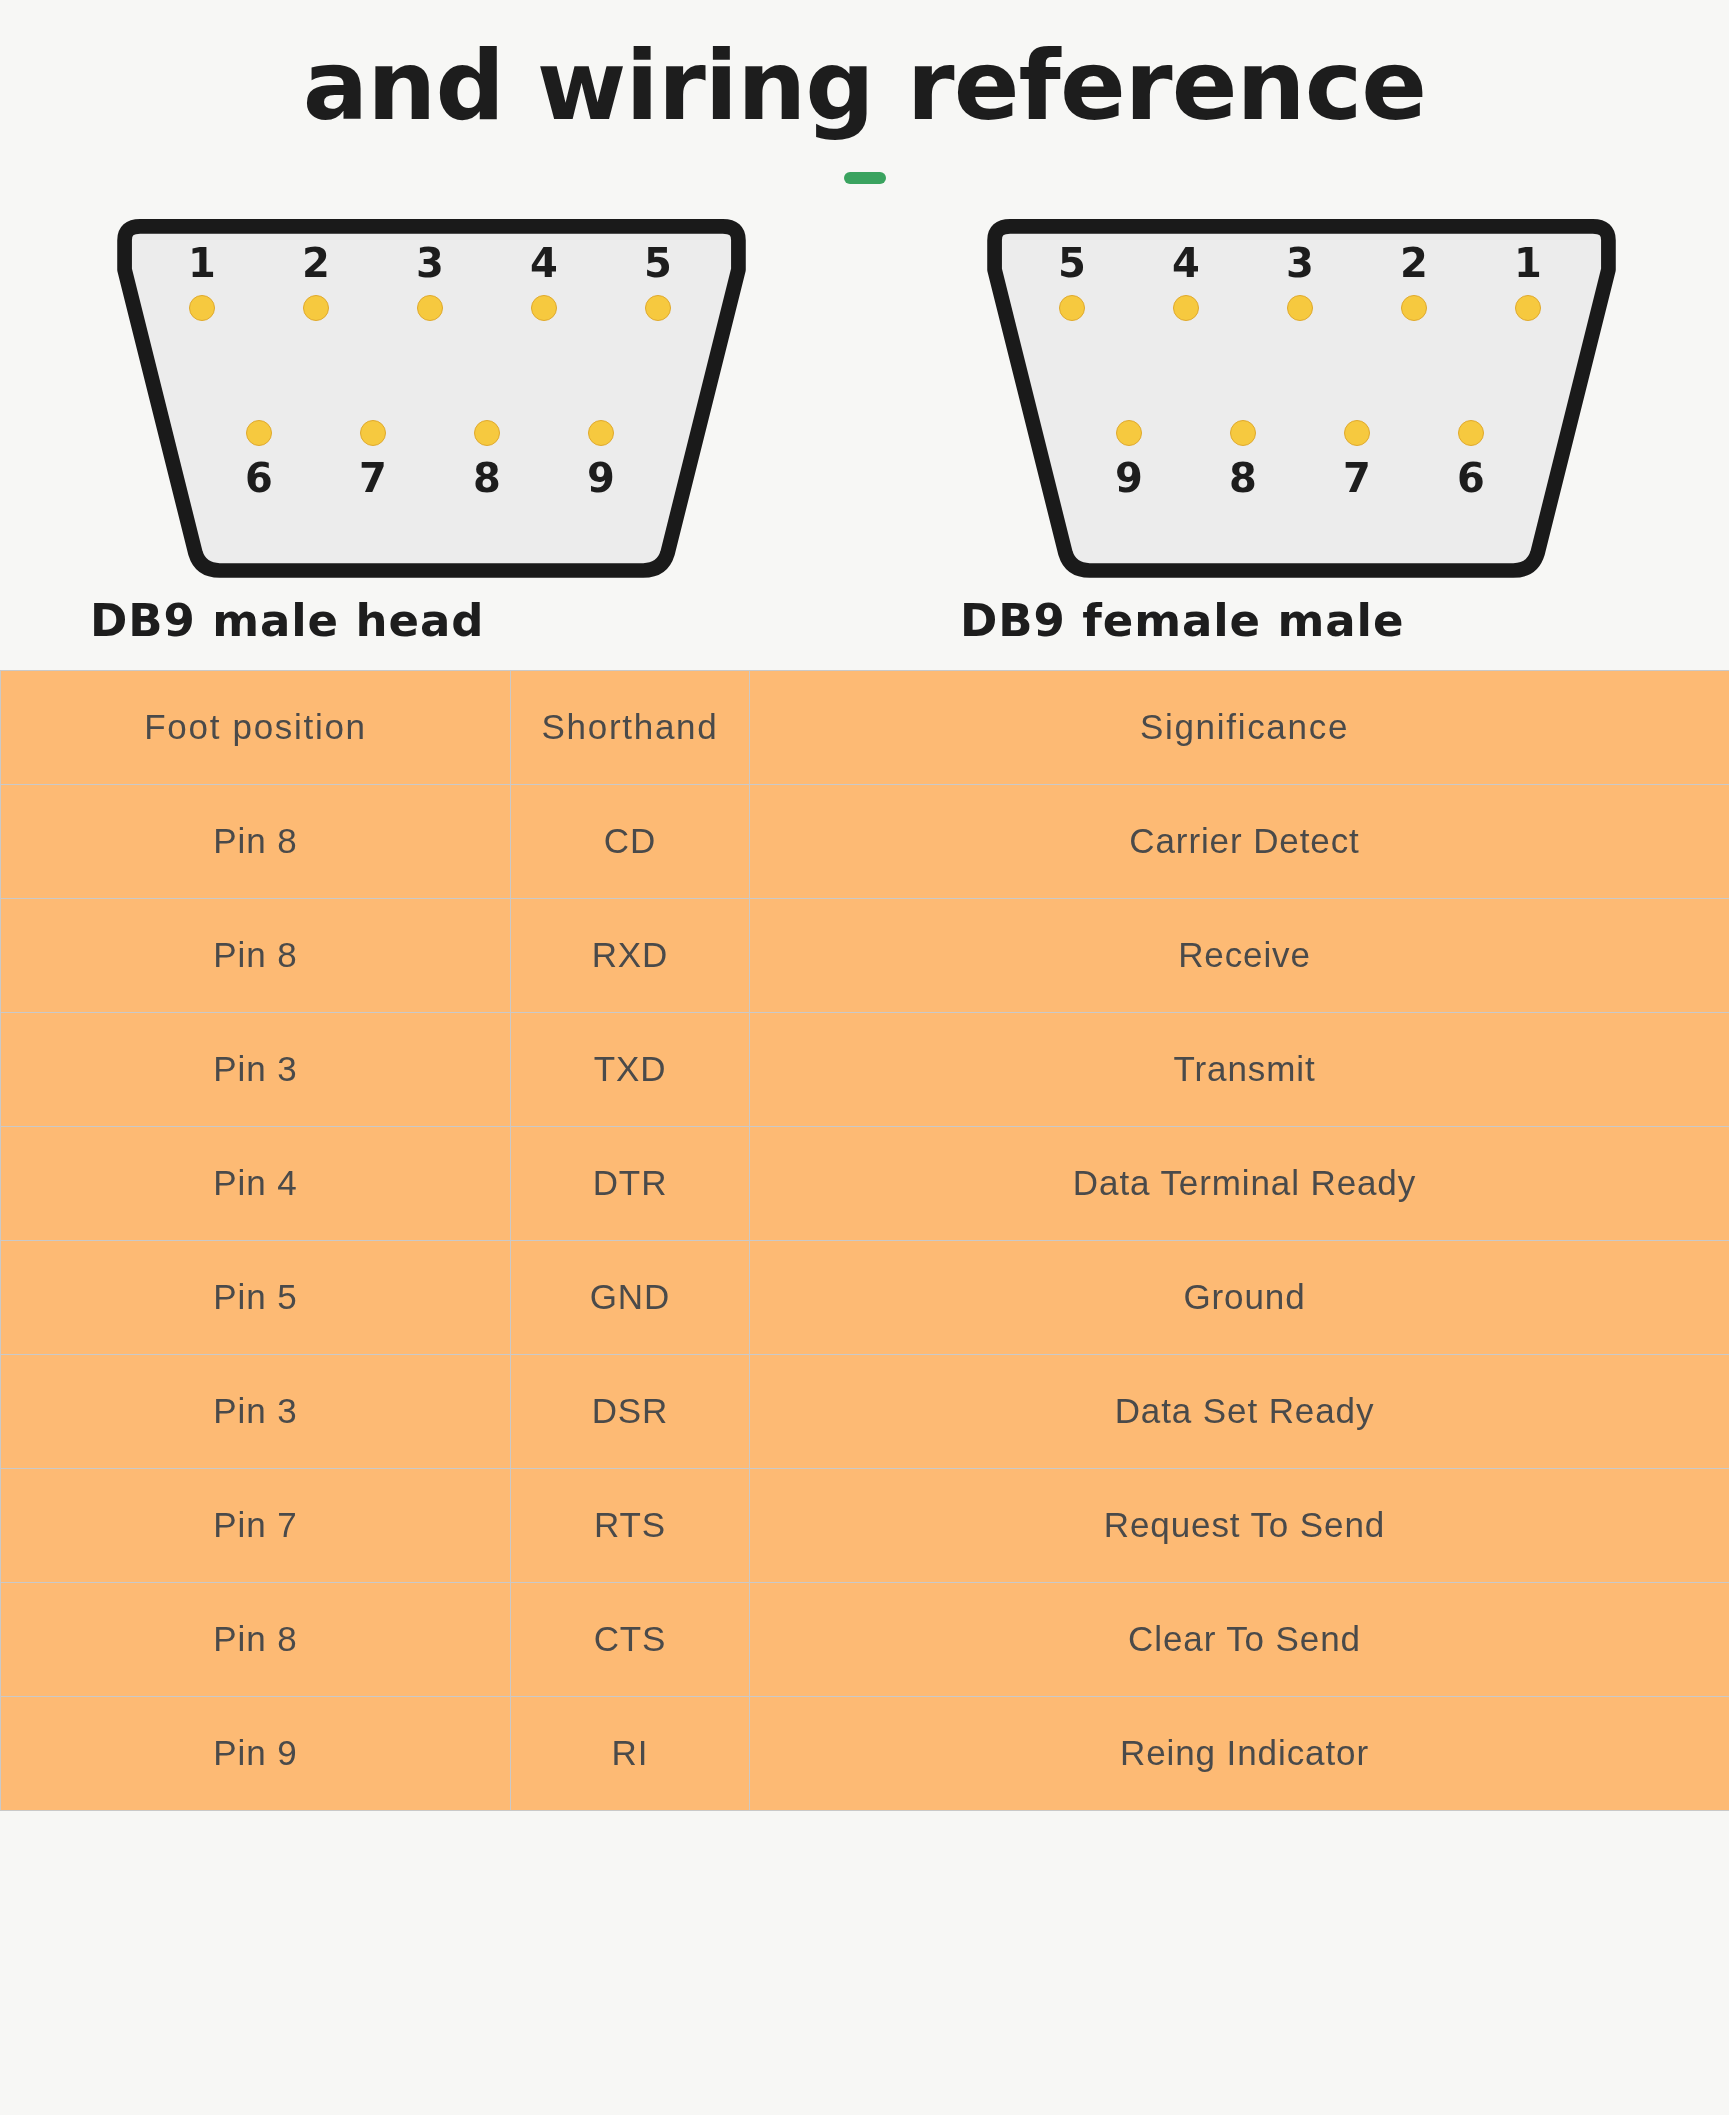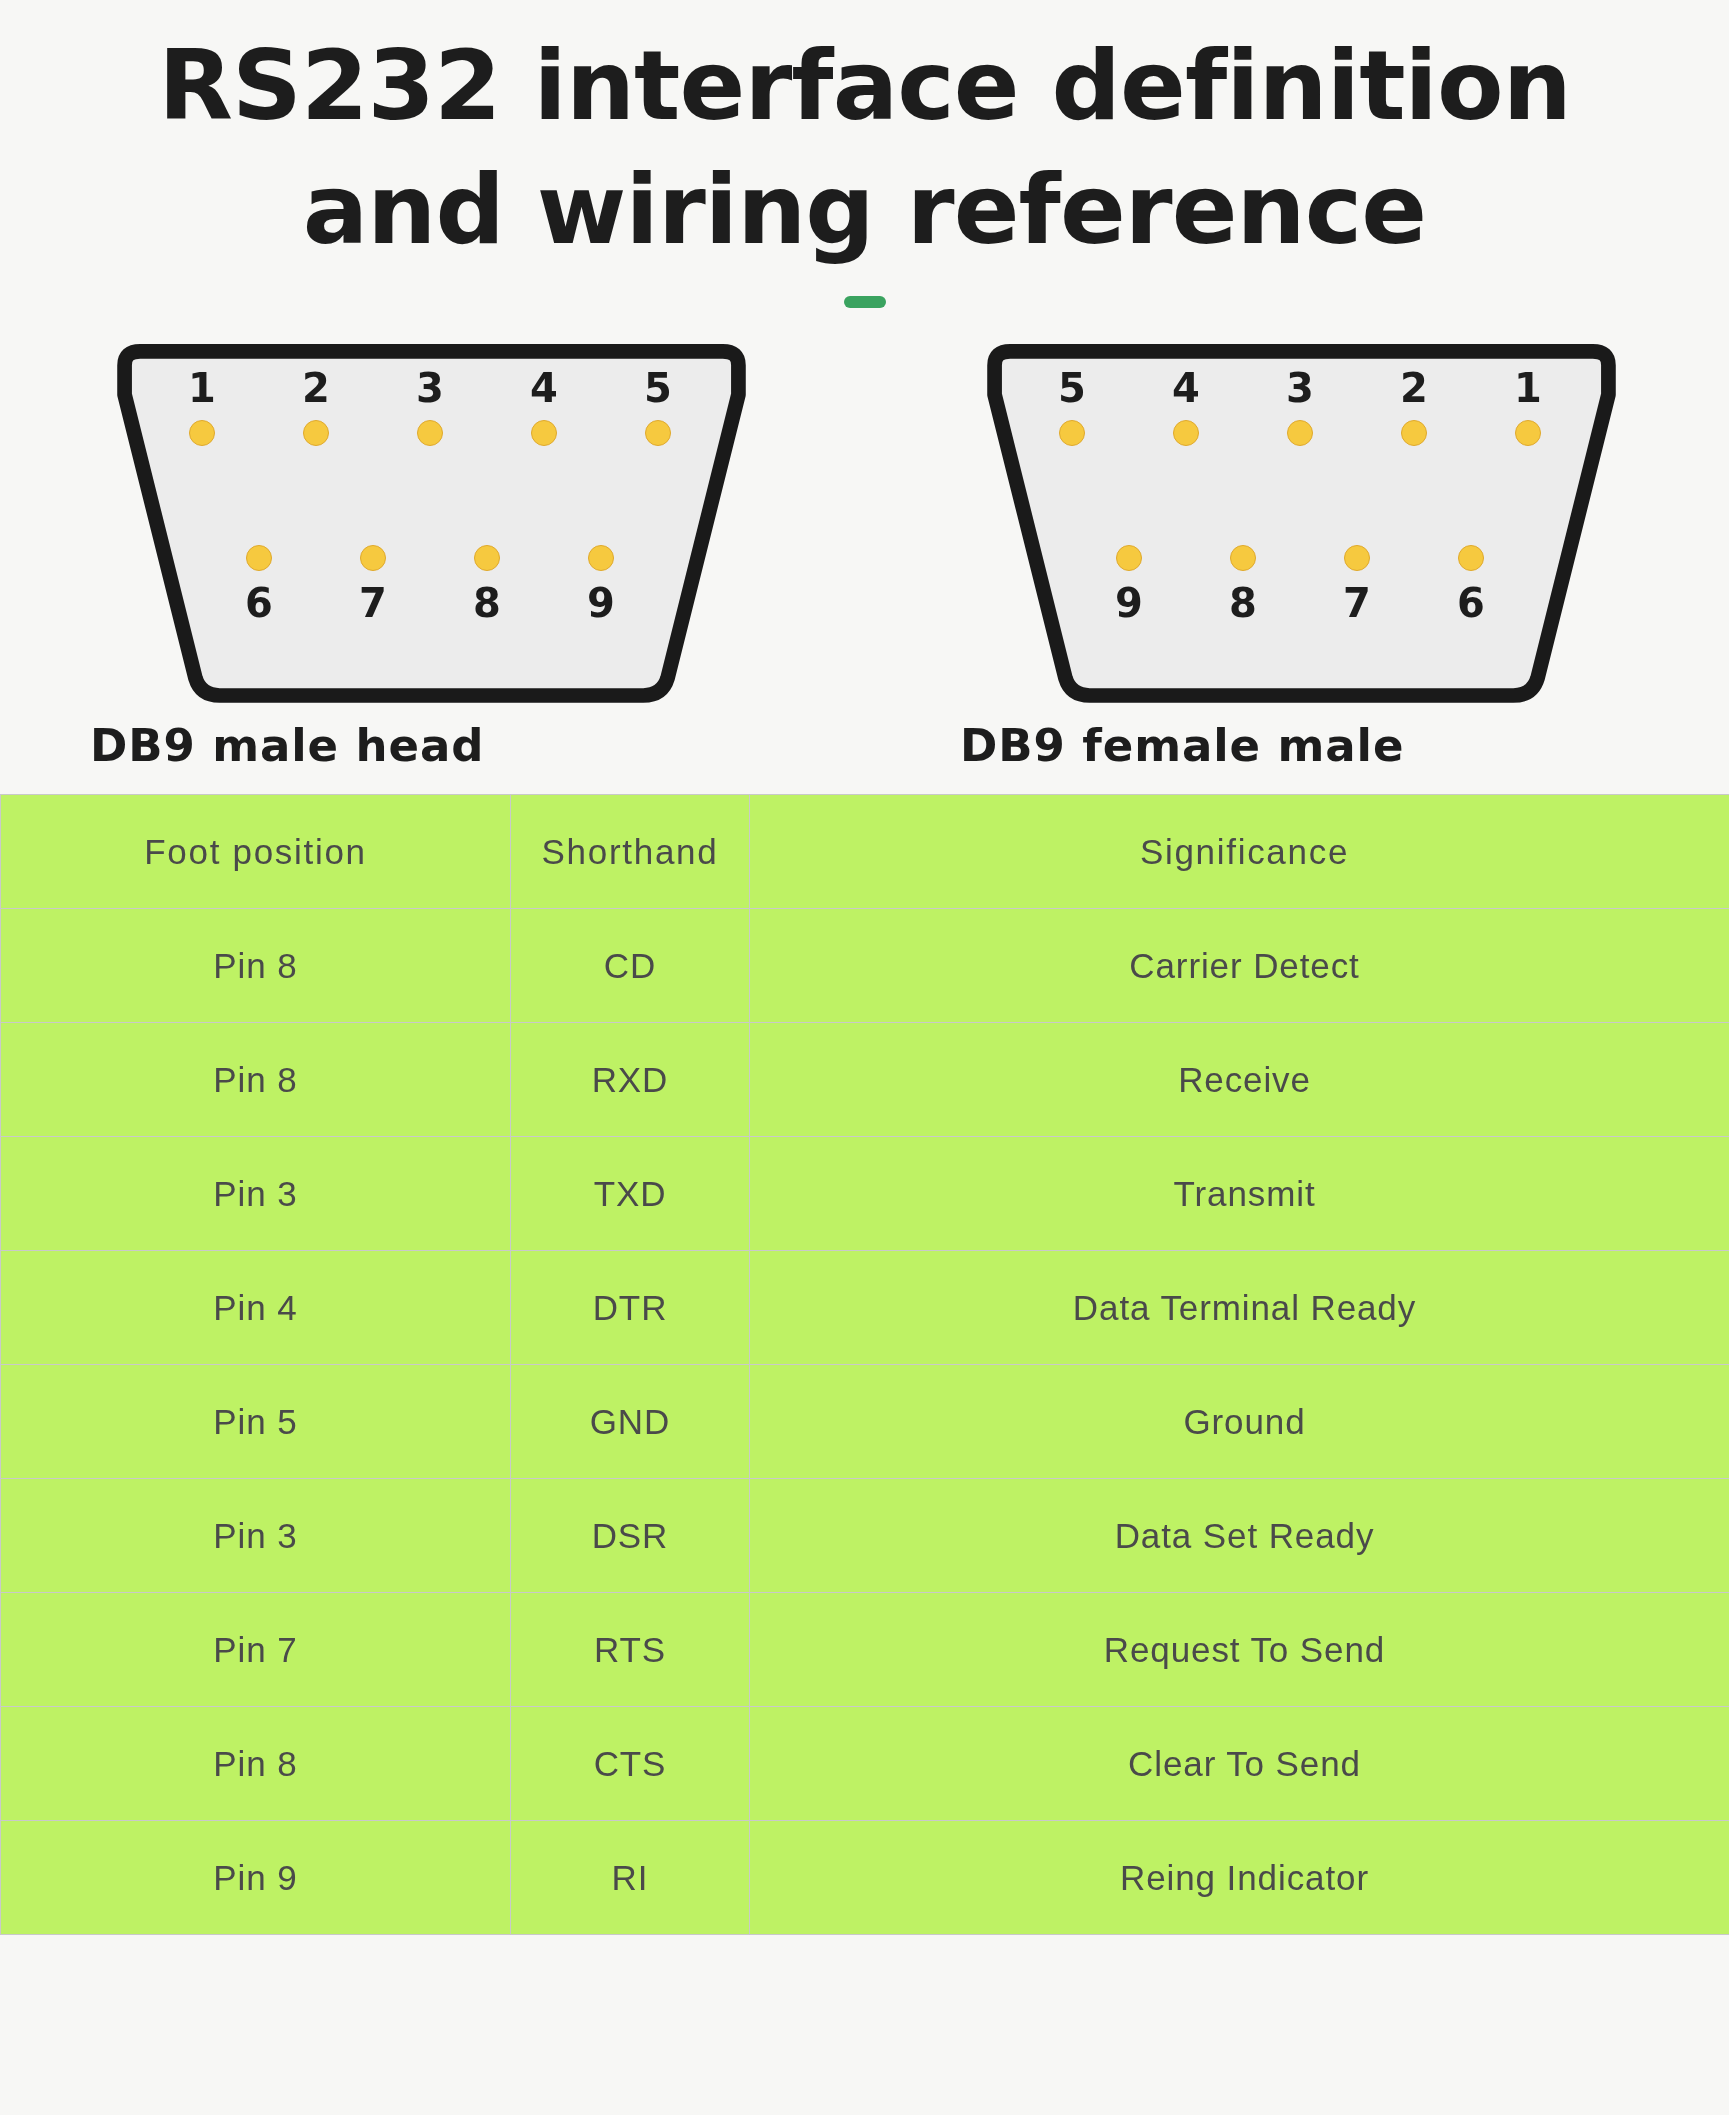--- a/index.html
+++ b/index.html
@@ -131,34 +131,33 @@
   .pin-table th, .pin-table td {
     border: 0.9px solid #c9c9c9;
     height: 111px;
     text-align: center;
     vertical-align: middle;
     font-family: "Liberation Sans", sans-serif;
     font-weight: 400;
     font-size: 35px;
     color: #4a4a4a;
     letter-spacing: 0.9px;
-    background: #bef264;
+    background: #fdba74;
   }
   .pin-table th {
     letter-spacing: 1.7px;
   }
   .col-foot { width: 507px; }
   .col-short { width: 236px; }
   .col-sig { width: 987px; }
 </style>
 </head>
 <body>
 
 <div class="title-block">
-  <div class="title-line">RS232 interface definition</div>
   <div class="title-line">and wiring reference</div>
 </div>
 
 <div class="dash-wrap">
   <span class="green-dash"></span>
 </div>
 
 <div class="connectors">
 
   <div class="conn-col">

